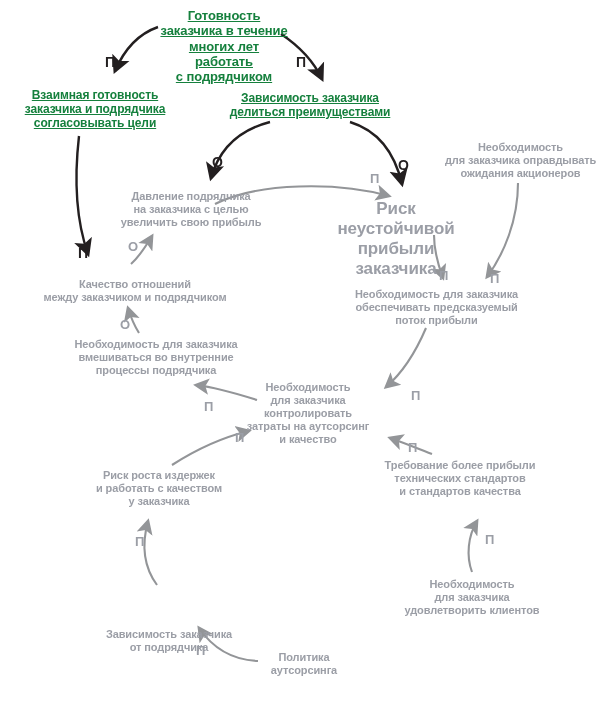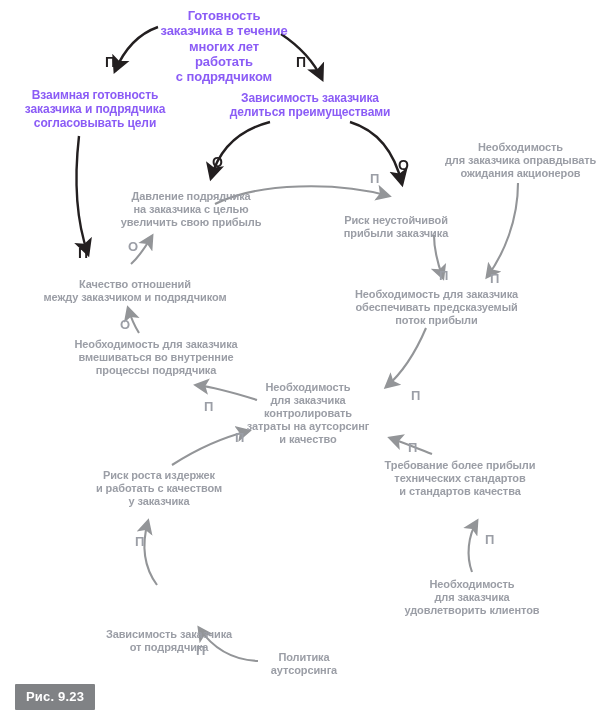--- a/index.html
+++ b/index.html
@@ -26,21 +26,22 @@
   }
   .node {
     position: absolute;
     text-align: center;
     font-weight: bold;
     line-height: 1.18;
     white-space: pre-line;
     letter-spacing: -0.1px;
   }
   .node.dark {
-    color: #8b5cf6;
+    color: #15803d;
+    text-decoration: underline;
   }
   .node.gray {
     color: #9b9ea6;
   }
   .edge-label {
     position: absolute;
     font-weight: bold;
     line-height: 1;
   }
   .edge-label.dark {
@@ -120,21 +121,21 @@
 заказчика и подрядчика
 согласовывать цели</div>
       <div class="node dark" style="left: 222px; top: 91px; width: 176px; font-size: 12px;">Зависимость заказчика
 делиться преимуществами</div>
       <div class="node gray" style="left: 434px; top: 141px; width: 173px; font-size: 11px;">Необходимость
 для заказчика оправдывать
 ожидания акционеров</div>
       <div class="node gray" style="left: 108px; top: 190px; width: 166px; font-size: 11px;">Давление подрядчика
 на заказчика с целью
 увеличить свою прибыль</div>
-      <div class="node gray" style="left: 326px; top: 214px; width: 140px; font-size: 11px;">Риск неустойчивой
+      <div class="node gray" style="left: 326px; top: 199px; width: 140px; font-size: 17px;">Риск неустойчивой
 прибыли заказчика</div>
       <div class="node gray" style="left: 31px; top: 278px; width: 208px; font-size: 11px;">Качество отношений
 между заказчиком и подрядчиком</div>
       <div class="node gray" style="left: 340px; top: 288px; width: 193px; font-size: 11px;">Необходимость для заказчика
 обеспечивать предсказуемый
 поток прибыли</div>
       <div class="node gray" style="left: 54px; top: 338px; width: 204px; font-size: 11px;">Необходимость для заказчика
 вмешиваться во внутренние
 процессы подрядчика</div>
       <div class="node gray" style="left: 244px; top: 381px; width: 128px; font-size: 11px;">Необходимость
@@ -169,15 +170,14 @@
       <div class="edge-label gray" style="left: 490px; top: 272px; font-size: 13px;">П</div>
       <div class="edge-label gray" style="left: 411px; top: 389px; font-size: 13px;">П</div>
       <div class="edge-label gray" style="left: 408px; top: 441px; font-size: 13px;">П</div>
       <div class="edge-label gray" style="left: 204px; top: 400px; font-size: 13px;">П</div>
       <div class="edge-label gray" style="left: 235px; top: 431px; font-size: 13px;">П</div>
       <div class="edge-label gray" style="left: 135px; top: 535px; font-size: 13px;">П</div>
       <div class="edge-label gray" style="left: 485px; top: 533px; font-size: 13px;">П</div>
       <div class="edge-label gray" style="left: 196px; top: 644px; font-size: 13px;">П</div>
     </div>
 
-  <div id="fig-caption" style="left: 15px; top: 684px;">Рис. 9.23</div>
 
 </div>
 
 </body></html>

